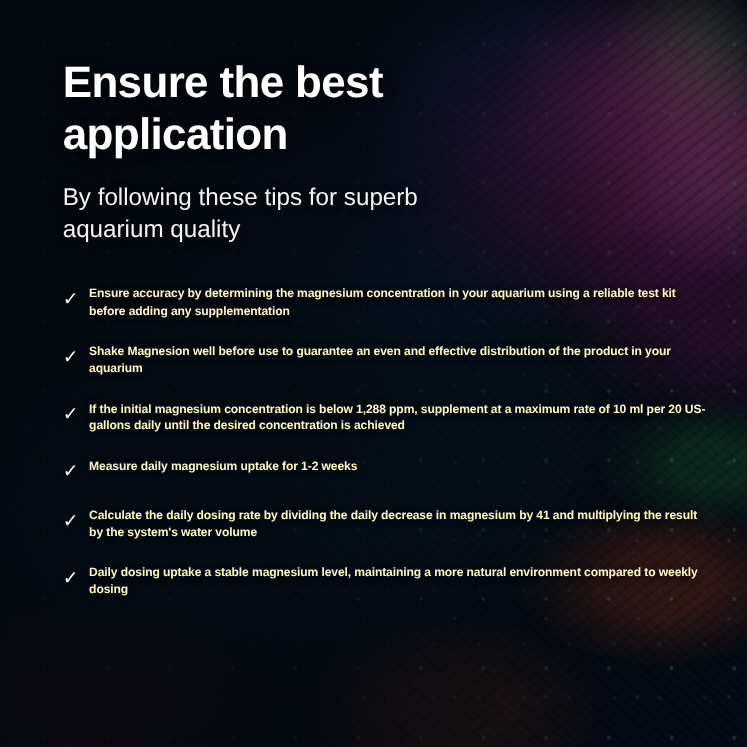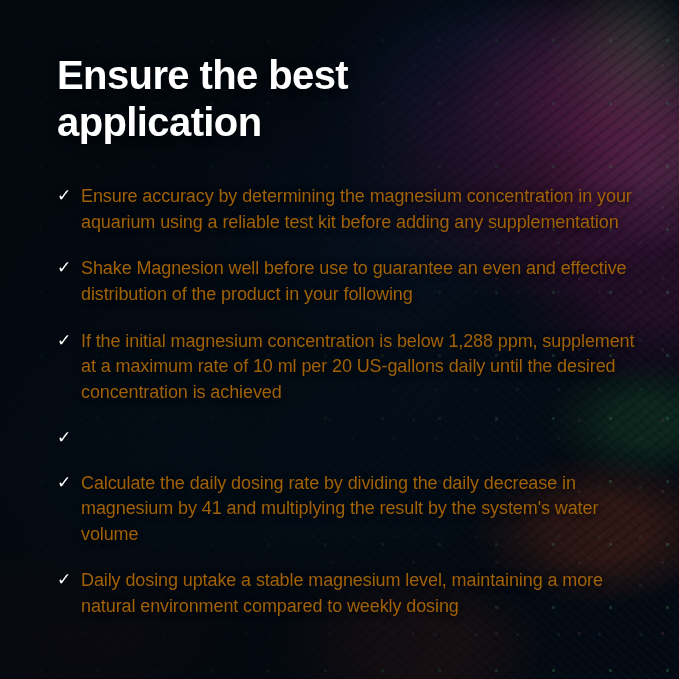--- a/index.html
+++ b/index.html
@@ -104,56 +104,58 @@
   }
   .check {
     flex: 0 0 auto;
     width: 24px;
     font-size: 17px;
     line-height: 1.38;
     color: #ffffff;
     text-shadow: 0 1px 6px rgba(0,0,0,0.85);
   }
   .tip-text {
-    font-size: 18px;
-    font-weight: normal;
+    font-size: 11px;
+    font-weight: bold;
     line-height: 1.42;
     letter-spacing: -0.1px;
-    color: #a16207;
+    color: #fef9c3;
     max-width: 566px;
     text-shadow: 0 1px 7px rgba(0,0,0,0.9);
   }
 </style>
 </head>
 <body>
 
 <div class="canvas">
   <div class="bg"></div>
   <div class="bg-texture"></div>
   <div class="bg-speckle"></div>
   <div class="bg-scrim"></div>
 
   <div class="content">
     <h1 class="headline">Ensure the best application</h1>
+    <p class="subhead">By following these tips for superb aquarium quality</p>
 
     <ul class="tips">
       <li class="tip">
         <span class="check">✓</span>
         <span class="tip-text">Ensure accuracy by determining the magnesium concentration in your aquarium using a reliable test kit before adding any supplementation</span>
       </li>
       <li class="tip">
         <span class="check">✓</span>
-        <span class="tip-text">Shake Magnesion well before use to guarantee an even and effective distribution of the product in your following</span>
+        <span class="tip-text">Shake Magnesion well before use to guarantee an even and effective distribution of the product in your aquarium</span>
       </li>
       <li class="tip">
         <span class="check">✓</span>
         <span class="tip-text">If the initial magnesium concentration is below 1,288 ppm, supplement at a maximum rate of 10 ml per 20 US-gallons daily until the desired concentration is achieved</span>
       </li>
       <li class="tip">
         <span class="check">✓</span>
+        <span class="tip-text">Measure daily magnesium uptake for 1-2 weeks</span>
       </li>
       <li class="tip">
         <span class="check">✓</span>
         <span class="tip-text">Calculate the daily dosing rate by dividing the daily decrease in magnesium by 41 and multiplying the result by the system's water volume</span>
       </li>
       <li class="tip">
         <span class="check">✓</span>
         <span class="tip-text">Daily dosing uptake a stable magnesium level, maintaining a more natural environment compared to weekly dosing</span>
       </li>
     </ul>

